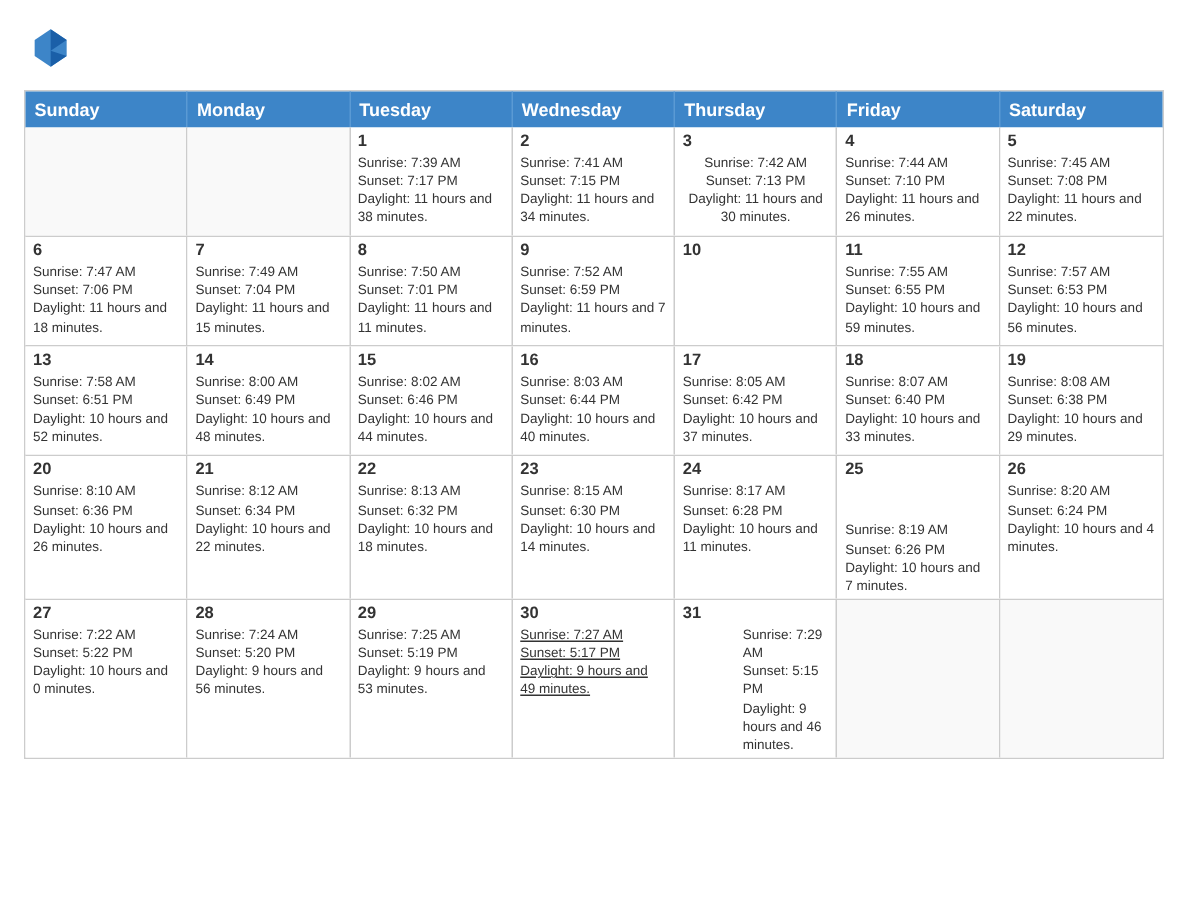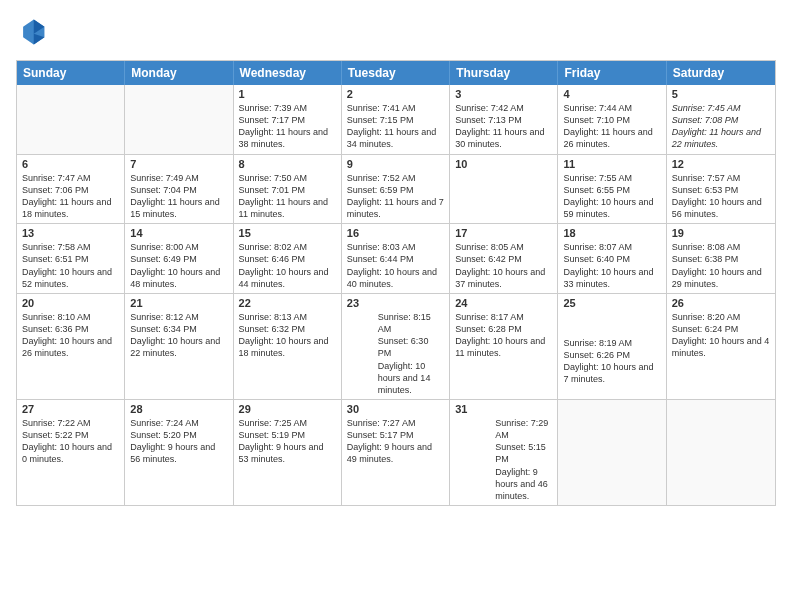--- a/index.html
+++ b/index.html
@@ -127,22 +127,22 @@
     <div class="title-block">
       <div class="month-title"></div>
       <div class="location"></div>
     </div>
   </div>
 
   <div class="calendar">
     <div class="day-headers">
     <div class="day-header">Sunday</div>
         <div class="day-header">Monday</div>
+        <div class="day-header">Tuesday</div>
         <div class="day-header">Wednesday</div>
-        <div class="day-header">Tuesday</div>
         <div class="day-header">Thursday</div>
         <div class="day-header">Friday</div>
         <div class="day-header">Saturday</div>
       </div>
     <div class="weeks">
     <div class="week">
           <div class="cell empty"></div>
           <div class="cell empty"></div>
           <div class="cell">
             <span class="cell-date">1</span>
@@ -151,33 +151,33 @@
 Daylight: 11 hours and 38 minutes.</div>
           </div>
           <div class="cell">
             <span class="cell-date">2</span>
             <div class="cell-info" style="white-space: pre-line;">Sunrise: 7:41 AM
 Sunset: 7:15 PM
 Daylight: 11 hours and 34 minutes.</div>
           </div>
           <div class="cell">
             <span class="cell-date">3</span>
-            <div class="cell-info" style="white-space: pre-line;">Sunrise: 7:42 AM
+            <div class="cell-info" style="white-space: pre-line; text-align: center;">Sunrise: 7:42 AM
 Sunset: 7:13 PM
 Daylight: 11 hours and 30 minutes.</div>
           </div>
           <div class="cell">
             <span class="cell-date">4</span>
             <div class="cell-info" style="white-space: pre-line;">Sunrise: 7:44 AM
 Sunset: 7:10 PM
 Daylight: 11 hours and 26 minutes.</div>
           </div>
           <div class="cell">
             <span class="cell-date">5</span>
-            <div class="cell-info" style="white-space: pre-line; font-style: italic;">Sunrise: 7:45 AM
+            <div class="cell-info" style="white-space: pre-line;">Sunrise: 7:45 AM
 Sunset: 7:08 PM
 Daylight: 11 hours and 22 minutes.</div>
           </div>
         </div>
         <div class="week">
           <div class="cell">
             <span class="cell-date">6</span>
             <div class="cell-info" style="white-space: pre-line;">Sunrise: 7:47 AM
 Sunset: 7:06 PM
 Daylight: 11 hours and 18 minutes.</div>
@@ -274,21 +274,21 @@
 Daylight: 10 hours and 22 minutes.</div>
           </div>
           <div class="cell">
             <span class="cell-date">22</span>
             <div class="cell-info" style="white-space: pre-line;">Sunrise: 8:13 AM
 Sunset: 6:32 PM
 Daylight: 10 hours and 18 minutes.</div>
           </div>
           <div class="cell">
             <span class="cell-date">23</span>
-            <div class="cell-info" style="white-space: pre-line; margin-left: 31px;">Sunrise: 8:15 AM
+            <div class="cell-info" style="white-space: pre-line;">Sunrise: 8:15 AM
 Sunset: 6:30 PM
 Daylight: 10 hours and 14 minutes.</div>
           </div>
           <div class="cell">
             <span class="cell-date">24</span>
             <div class="cell-info" style="white-space: pre-line;">Sunrise: 8:17 AM
 Sunset: 6:28 PM
 Daylight: 10 hours and 11 minutes.</div>
           </div>
           <div class="cell">
@@ -318,21 +318,21 @@
 Daylight: 9 hours and 56 minutes.</div>
           </div>
           <div class="cell">
             <span class="cell-date">29</span>
             <div class="cell-info" style="white-space: pre-line;">Sunrise: 7:25 AM
 Sunset: 5:19 PM
 Daylight: 9 hours and 53 minutes.</div>
           </div>
           <div class="cell">
             <span class="cell-date">30</span>
-            <div class="cell-info" style="white-space: pre-line;">Sunrise: 7:27 AM
+            <div class="cell-info" style="white-space: pre-line; text-decoration: underline;">Sunrise: 7:27 AM
 Sunset: 5:17 PM
 Daylight: 9 hours and 49 minutes.</div>
           </div>
           <div class="cell">
             <span class="cell-date">31</span>
             <div class="cell-info" style="white-space: pre-line; margin-left: 40px;">Sunrise: 7:29 AM
 Sunset: 5:15 PM
 Daylight: 9 hours and 46 minutes.</div>
           </div>
           <div class="cell empty"></div>

